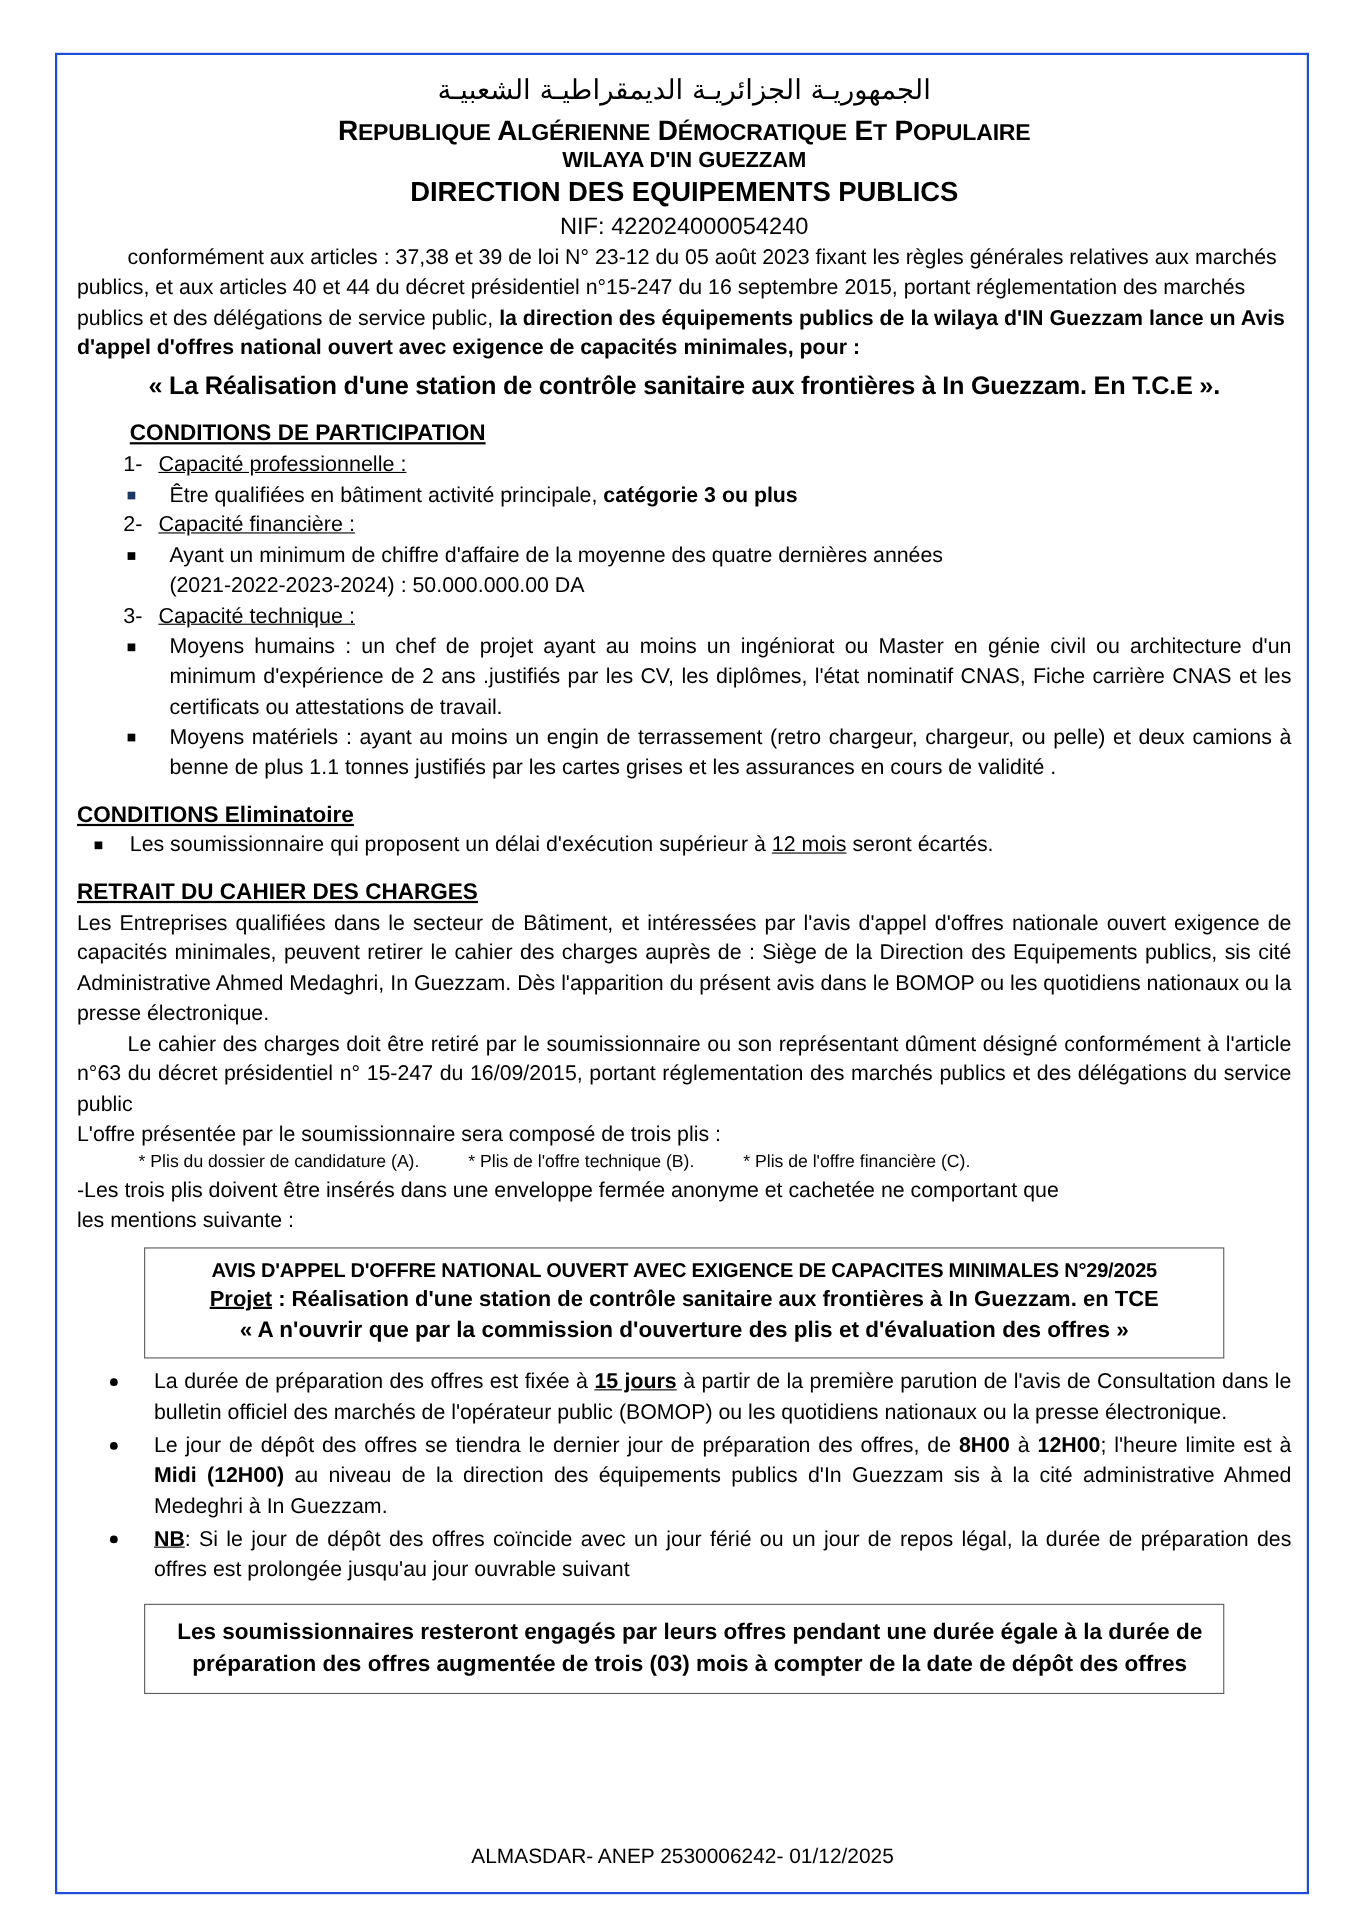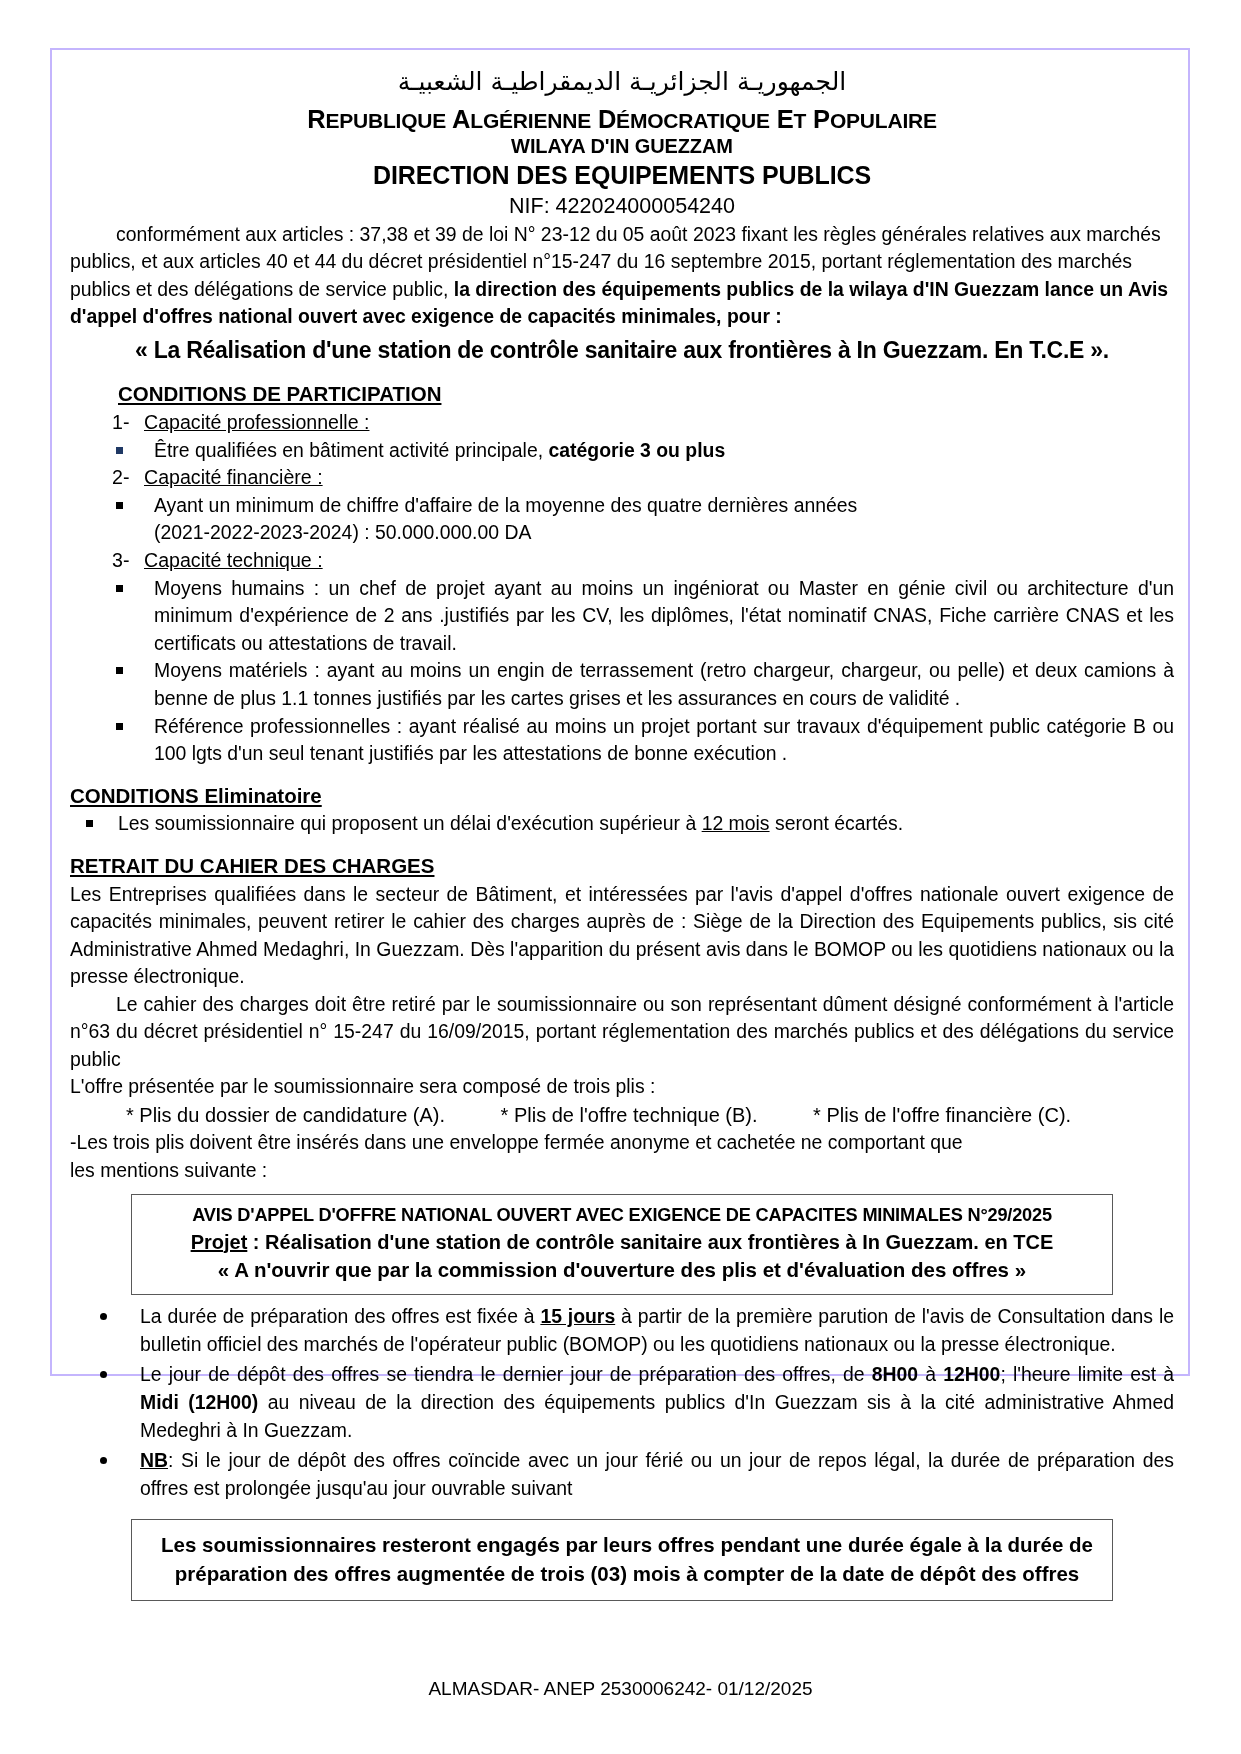--- a/index.html
+++ b/index.html
@@ -16,22 +16,22 @@
     color: #000000;
     -webkit-font-smoothing: antialiased;
   }
 
   
   #page-frame {
     position: absolute;
     left: 50px;
     top: 48px;
     width: 1140px;
-    height: 1328px;
-    border: 2px solid #c4b5fd;
+    height: 1674px;
+    border: 2px solid #1d4ed8;
     box-sizing: border-box;
   }
 
   #content {
     position: absolute;
     left: 18px;
     top: 10px;
     width: 1104px;
     box-sizing: border-box;
   }
@@ -187,21 +187,21 @@
     text-align: center;
     line-height: 1.38;
   }
   .box-line.l1 { font-weight: bold; font-size: 20.5px; }
   .box-line.l2 { font-weight: bold; font-size: 18.2px; letter-spacing: -0.2px; }
   .box-line.l3 { font-weight: bold; font-size: 20px; }
   .box-line.l4 { font-weight: bold; font-size: 20.5px; }
   .box-line.l5 { font-weight: bold; font-size: 20.5px; line-height: 1.42; }
 
   .plis-row {
-    font-size: 20px;
+    font-size: 16px;
     line-height: 1.42;
     margin-left: 56px;
     white-space: pre;
   }
 
   
   #footer {
     position: absolute;
     left: 0;
     top: 1678px;
@@ -243,21 +243,20 @@
       <span class="cont">Ayant un minimum de chiffre d'affaire de la moyenne des quatre dernières années</span>
       <span class="cont"> (2021-2022-2023-2024) : 50.000.000.00 DA</span>
     </div>
 
     <div class="num-item">
       <span class="n">3-</span>
       <span class="t">Capacité technique :</span>
     </div>
     <div class="sq-item blk">Moyens humains : un chef de projet ayant au moins un ingéniorat ou Master  en génie civil ou architecture d'un minimum d'expérience de 2 ans .justifiés par  les CV, les diplômes, l'état nominatif CNAS, Fiche carrière CNAS  et les certificats ou attestations de travail.</div>
     <div class="sq-item blk">Moyens matériels : ayant au moins un engin de terrassement (retro chargeur, chargeur, ou pelle) et deux camions à benne de plus 1.1 tonnes justifiés par les cartes grises et les assurances en cours de validité .</div>
-    <div class="sq-item blk">Référence professionnelles : ayant réalisé au moins un projet portant sur travaux d'équipement public catégorie B ou 100 lgts d'un seul tenant justifiés par les attestations de bonne exécution .</div>
 
     <div class="section-head">CONDITIONS Eliminatoire</div>
     <div class="sq-item blk noind"><span>Les soumissionnaire qui proposent un délai d'exécution supérieur à </span><span class="u">12 mois</span><span> seront écartés.</span></div>
 
     <div class="section-head">RETRAIT DU CAHIER DES CHARGES</div>
     <p class="para just">Les Entreprises qualifiées dans le secteur  de Bâtiment, et intéressées par l'avis d'appel d'offres nationale ouvert exigence de capacités minimales, peuvent retirer le cahier des charges auprès de : Siège de la Direction des Equipements publics, sis cité Administrative Ahmed Medaghri, In Guezzam. Dès l'apparition du présent avis dans le BOMOP ou les quotidiens nationaux ou la presse électronique.</p>
     <p class="para just indent">Le cahier des charges doit être retiré par le soumissionnaire ou son représentant dûment désigné conformément à l'article n°63 du décret   présidentiel n° 15-247 du 16/09/2015, portant réglementation des marchés publics et des délégations du service public</p>
     <p class="para">L'offre présentée par le soumissionnaire sera composé de trois plis :</p>
     <div class="plis-row">* Plis du dossier de candidature (A).          * Plis de l'offre technique (B).          * Plis de l'offre financière (C).</div>
     <p class="para"> -Les trois plis doivent être insérés dans une enveloppe fermée anonyme et cachetée ne comportant que</p>

